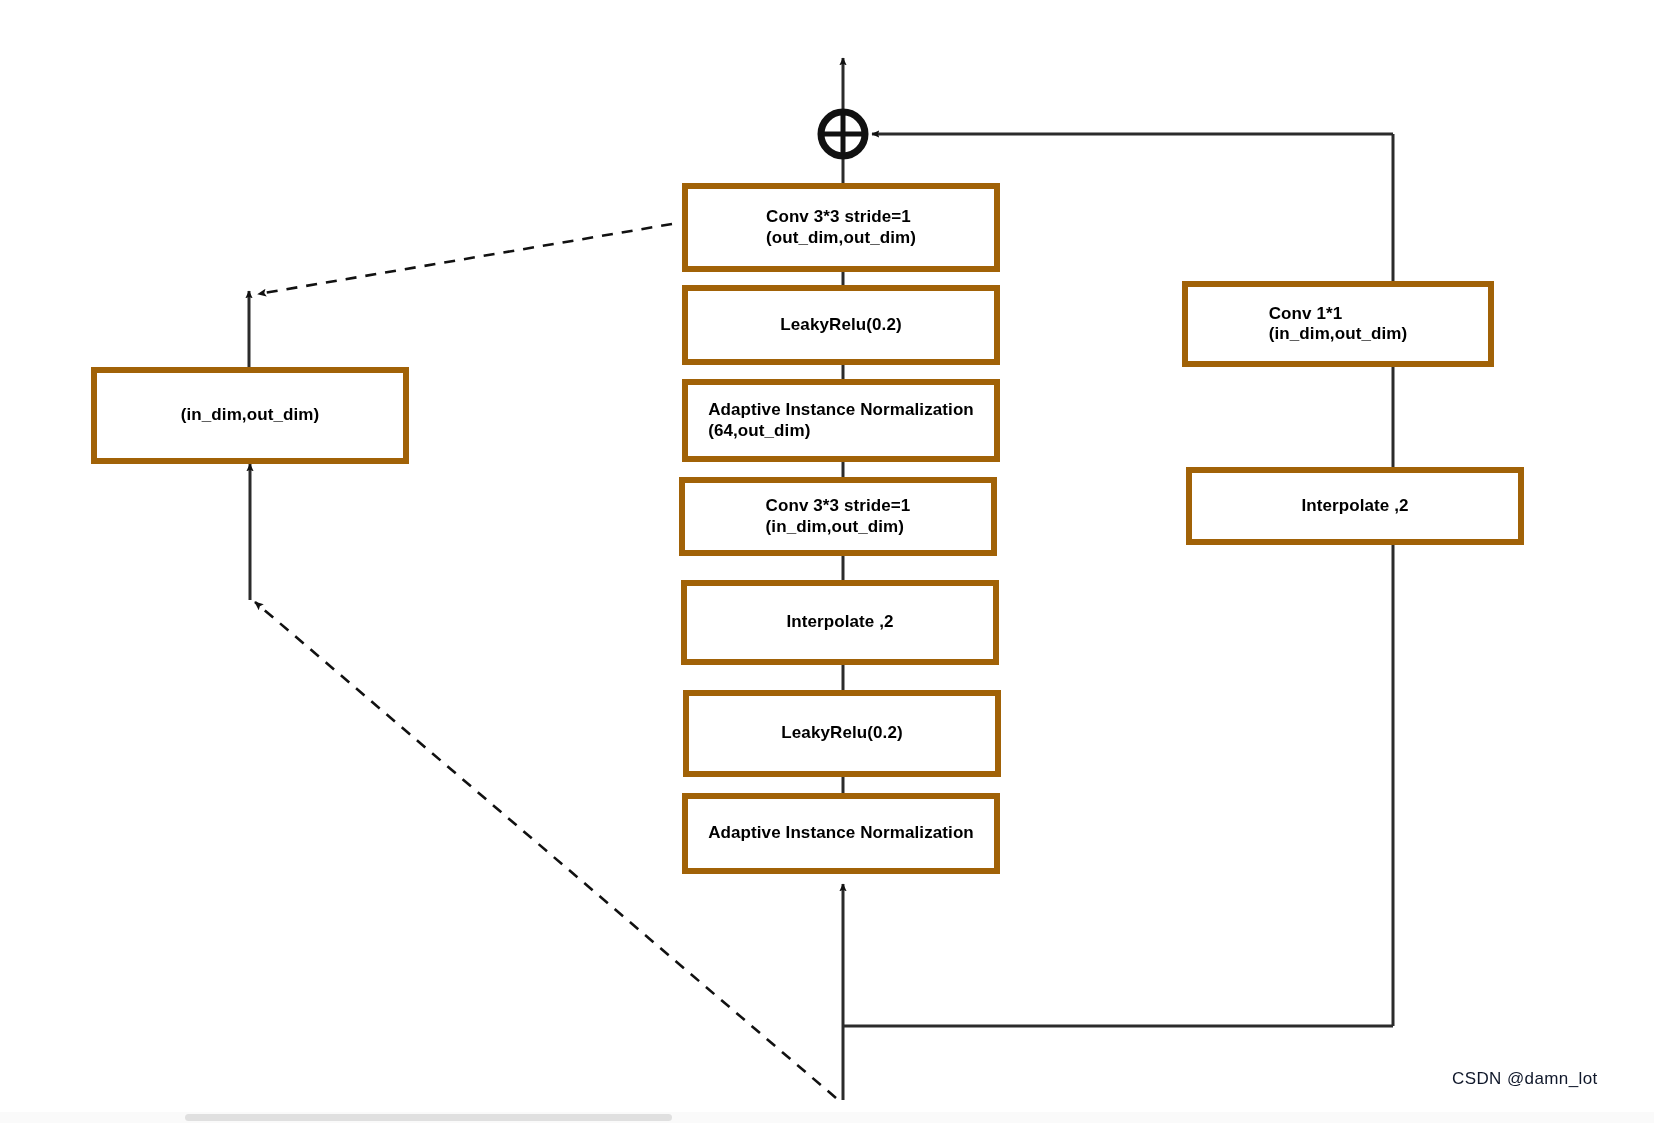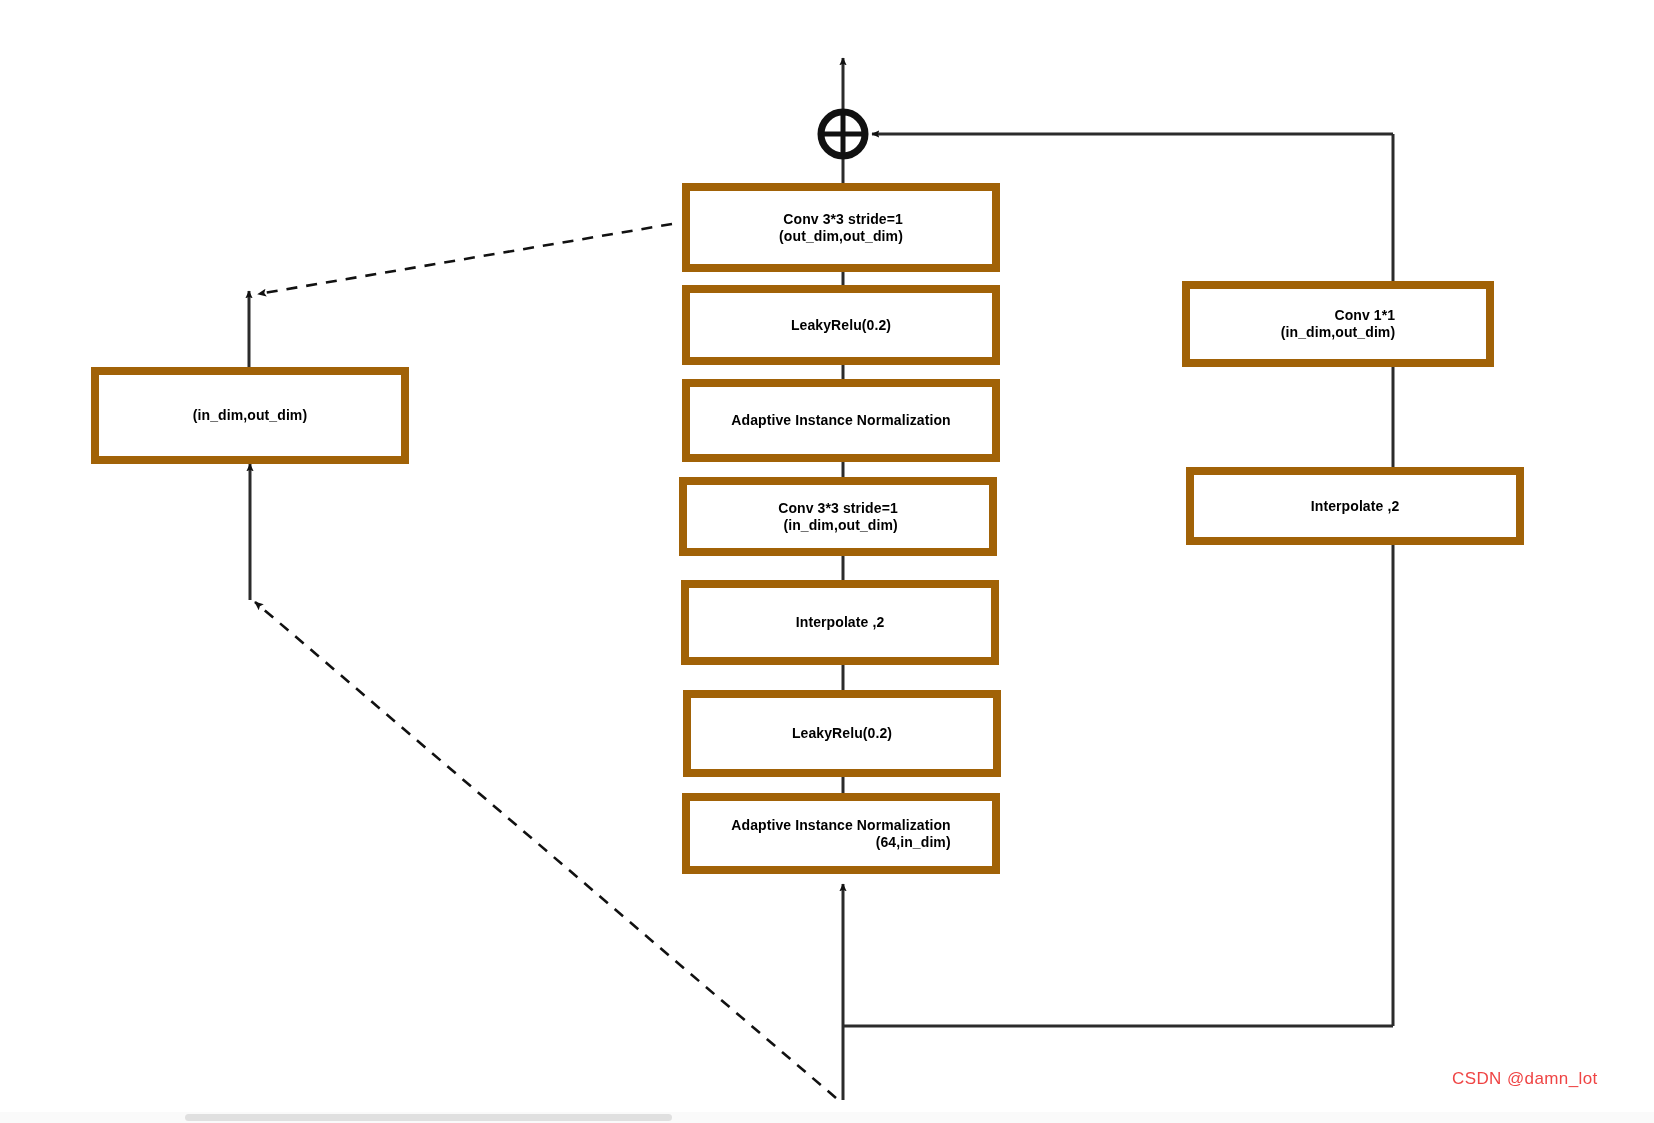--- a/index.html
+++ b/index.html
@@ -18,38 +18,38 @@
   #wires {
     position: absolute;
     left: 0; top: 0;
     width: 1654px;
     height: 1123px;
     pointer-events: none;
   }
   .node {
     position: absolute;
     box-sizing: border-box;
-    border: 8px solid #a16207;
+    border: 6px solid #a16207;
     background: #ffffff;
     display: flex;
     align-items: center;
     justify-content: center;
-    text-align: right;
+    text-align: left;
     color: #000000;
     font-weight: bold;
-    font-size: 14px;
+    font-size: 17px;
     line-height: 1.18;
     letter-spacing: 0.1px;
     z-index: 2;
   }
   .node .lbl { display: block; }
   .node .lbl2 { display: block; }
   .watermark {
     position: absolute;
-    color: #ef4444;
+    color: #0f172a;
     font-size: 17px;
     font-weight: normal;
     letter-spacing: 0.4px;
     white-space: nowrap;
     z-index: 3;
   }
   .scroll-track {
     position: absolute;
     left: 0;
     bottom: 0;
@@ -140,20 +140,21 @@
 
   <div class="node" style="left:682px; top:285px; width:318px; height:80px;">
     <div>
       <span class="lbl">LeakyRelu(0.2)</span>
     </div>
   </div>
 
   <div class="node" style="left:682px; top:379px; width:318px; height:83px;">
     <div>
       <span class="lbl">Adaptive Instance Normalization</span>
+      <span class="lbl2">(64,out_dim)</span>
     </div>
   </div>
 
   <div class="node" style="left:679px; top:477px; width:318px; height:79px;">
     <div>
       <span class="lbl">Conv 3*3 stride=1</span>
       <span class="lbl2">(in_dim,out_dim)</span>
     </div>
   </div>
 
@@ -165,21 +166,20 @@
 
   <div class="node" style="left:683px; top:690px; width:318px; height:87px;">
     <div>
       <span class="lbl">LeakyRelu(0.2)</span>
     </div>
   </div>
 
   <div class="node" style="left:682px; top:793px; width:318px; height:81px;">
     <div>
       <span class="lbl">Adaptive Instance Normalization</span>
-      <span class="lbl2">(64,in_dim)</span>
     </div>
   </div>
 
   <div class="node" style="left:1182px; top:281px; width:312px; height:86px;">
     <div>
       <span class="lbl">Conv 1*1</span>
       <span class="lbl2">(in_dim,out_dim)</span>
     </div>
   </div>
 

